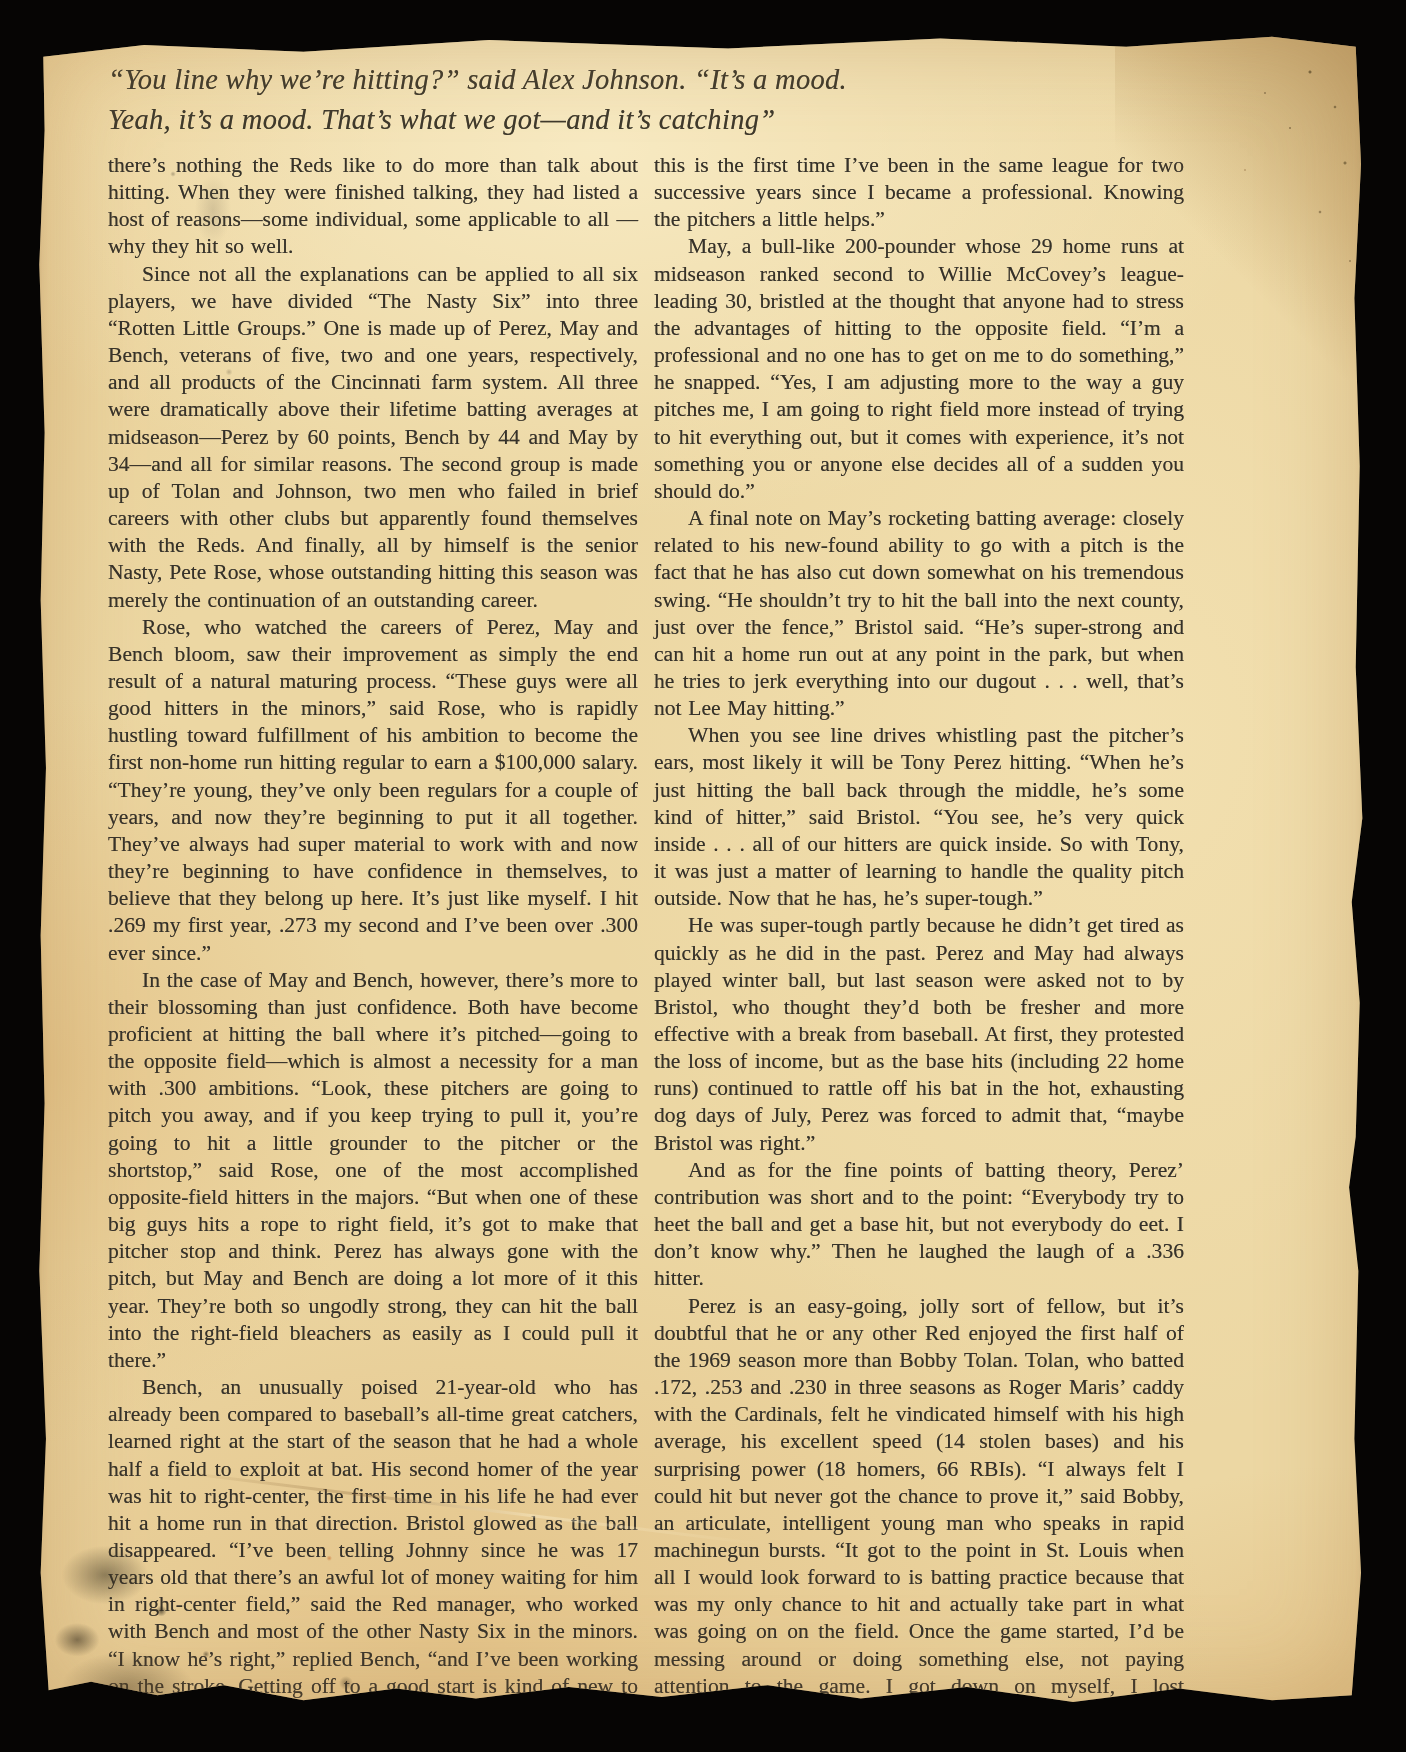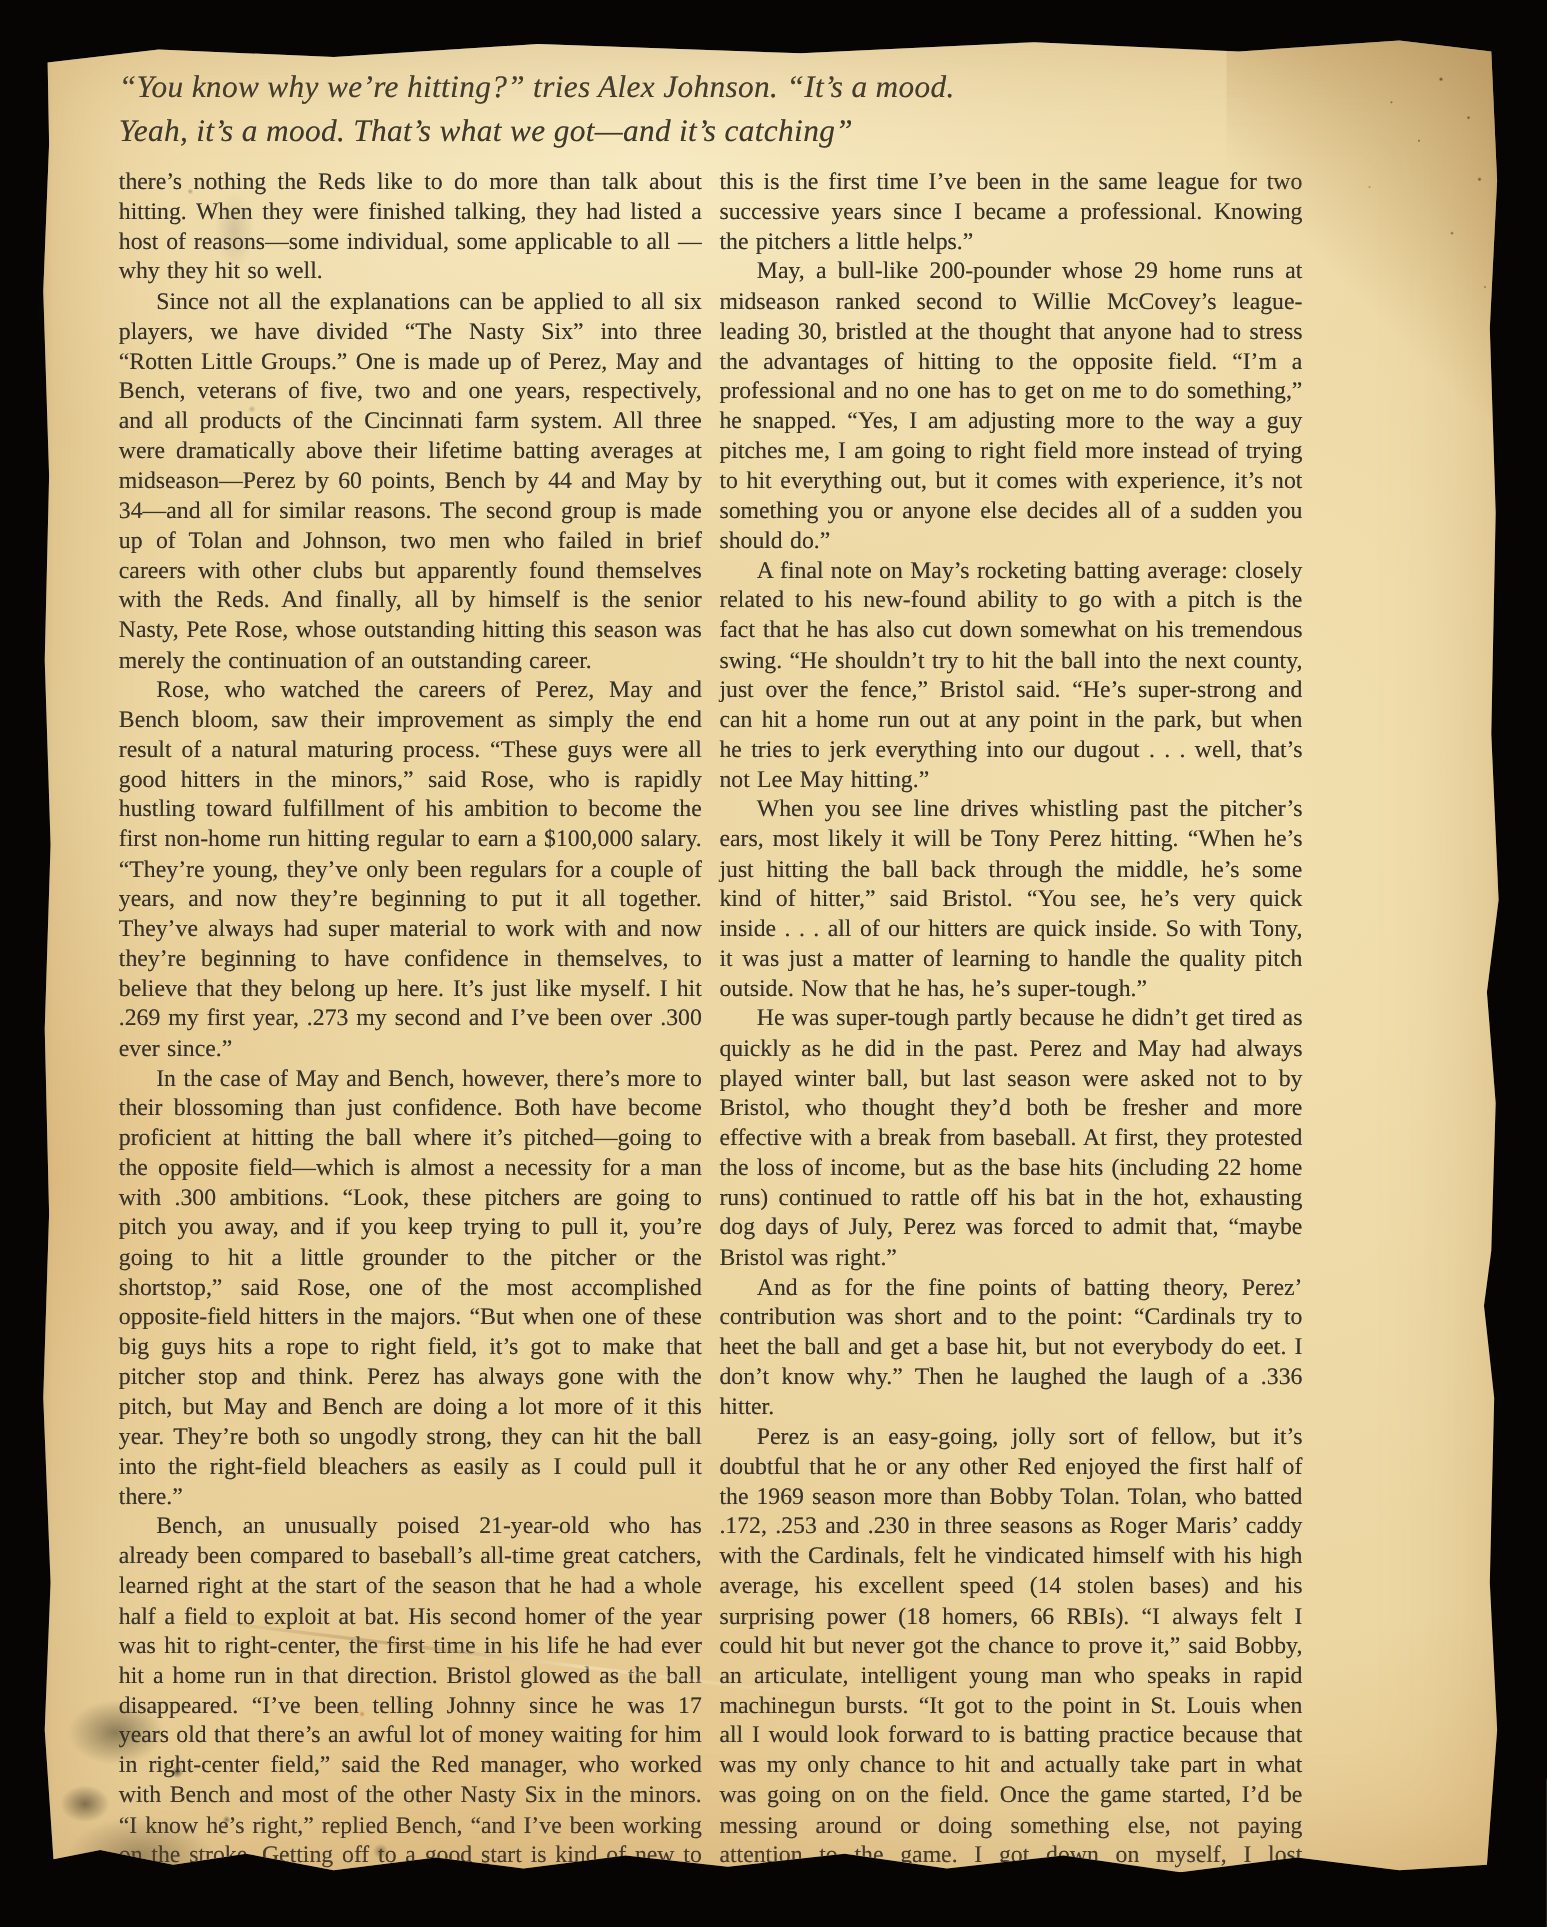--- a/index.html
+++ b/index.html
@@ -121,38 +121,38 @@
 <body>
 
 <div class="paper">
 
   <div class="stain-tr"></div>
   <div class="marks-tl"></div>
   <div class="smudge-bl"></div>
   <div class="crease"></div>
 
   <div class="quote">
-    <div>“You know why we’re hitting?” tries Alex Johnson. “It’s a mood.</div>
+    <div>“You line why we’re hitting?” said Alex Johnson. “It’s a mood.</div>
     <div>Yeah, it’s a mood. That’s what we got—and it’s catching”</div>
   </div>
 
   <div class="cols">
     <div class="col">
       <p class="para">there’s nothing the Reds like to do more than talk about hitting. When they were finished talking, they had listed a host of reasons—some individual, some applicable to all —why they hit so well.</p>
       <p class="para indent">Since not all the explanations can be applied to all six players, we have divided “The Nasty Six” into three “Rotten Little Groups.” One is made up of Perez, May and Bench, veterans of five, two and one years, respectively, and all products of the Cincinnati farm system. All three were dramatically above their lifetime batting averages at midseason—Perez by 60 points, Bench by 44 and May by 34—and all for similar reasons. The second group is made up of Tolan and Johnson, two men who failed in brief careers with other clubs but apparently found themselves with the Reds. And finally, all by himself is the senior Nasty, Pete Rose, whose outstanding hitting this season was merely the continuation of an outstanding career.</p>
       <p class="para indent">Rose, who watched the careers of Perez, May and Bench bloom, saw their improvement as simply the end result of a natural maturing process. “These guys were all good hitters in the minors,” said Rose, who is rapidly hustling toward fulfillment of his ambition to become the first non-home run hitting regular to earn a $100,000 salary. “They’re young, they’ve only been regulars for a couple of years, and now they’re beginning to put it all together. They’ve always had super material to work with and now they’re beginning to have confidence in themselves, to believe that they belong up here. It’s just like myself. I hit .269 my first year, .273 my second and I’ve been over .300 ever since.”</p>
       <p class="para indent">In the case of May and Bench, however, there’s more to their blossoming than just confidence. Both have become proficient at hitting the ball where it’s pitched—going to the opposite field—which is almost a necessity for a man with .300 ambitions. “Look, these pitchers are going to pitch you away, and if you keep trying to pull it, you’re going to hit a little grounder to the pitcher or the shortstop,” said Rose, one of the most accomplished opposite-field hitters in the majors. “But when one of these big guys hits a rope to right field, it’s got to make that pitcher stop and think. Perez has always gone with the pitch, but May and Bench are doing a lot more of it this year. They’re both so ungodly strong, they can hit the ball into the right-field bleachers as easily as I could pull it there.”</p>
       <p class="para indent">Bench, an unusually poised 21-year-old who has already been compared to baseball’s all-time great catchers, learned right at the start of the season that he had a whole half a field to exploit at bat. His second homer of the year was hit to right-center, the first time in his life he had ever hit a home run in that direction. Bristol glowed as the ball disappeared. “I’ve been telling Johnny since he was 17 years old that there’s an awful lot of money waiting for him in right-center field,” said the Red manager, who worked with Bench and most of the other Nasty Six in the minors. “I know he’s right,” replied Bench, “and I’ve been working on the stroke. Getting off to a good start is kind of new to me, you know. I had always hit badly early in the year. But, then again,</p>
     </div>
     <div class="col">
       <p class="para">this is the first time I’ve been in the same league for two successive years since I became a professional. Knowing the pitchers a little helps.”</p>
       <p class="para indent">May, a bull-like 200-pounder whose 29 home runs at midseason ranked second to Willie McCovey’s league-leading 30, bristled at the thought that anyone had to stress the advantages of hitting to the opposite field. “I’m a professional and no one has to get on me to do something,” he snapped. “Yes, I am adjusting more to the way a guy pitches me, I am going to right field more instead of trying to hit everything out, but it comes with experience, it’s not something you or anyone else decides all of a sudden you should do.”</p>
       <p class="para indent">A final note on May’s rocketing batting average: closely related to his new-found ability to go with a pitch is the fact that he has also cut down somewhat on his tremendous swing. “He shouldn’t try to hit the ball into the next county, just over the fence,” Bristol said. “He’s super-strong and can hit a home run out at any point in the park, but when he tries to jerk everything into our dugout . . . well, that’s not Lee May hitting.”</p>
       <p class="para indent">When you see line drives whistling past the pitcher’s ears, most likely it will be Tony Perez hitting. “When he’s just hitting the ball back through the middle, he’s some kind of hitter,” said Bristol. “You see, he’s very quick inside . . . all of our hitters are quick inside. So with Tony, it was just a matter of learning to handle the quality pitch outside. Now that he has, he’s super-tough.”</p>
       <p class="para indent">He was super-tough partly because he didn’t get tired as quickly as he did in the past. Perez and May had always played winter ball, but last season were asked not to by Bristol, who thought they’d both be fresher and more effective with a break from baseball. At first, they protested the loss of income, but as the base hits (including 22 home runs) continued to rattle off his bat in the hot, exhausting dog days of July, Perez was forced to admit that, “maybe Bristol was right.”</p>
-      <p class="para indent">And as for the fine points of batting theory, Perez’ contribution was short and to the point: “Cardinals try to heet the ball and get a base hit, but not everybody do eet. I don’t know why.” Then he laughed the laugh of a .336 hitter.</p>
+      <p class="para indent">And as for the fine points of batting theory, Perez’ contribution was short and to the point: “Everybody try to heet the ball and get a base hit, but not everybody do eet. I don’t know why.” Then he laughed the laugh of a .336 hitter.</p>
       <p class="para indent">Perez is an easy-going, jolly sort of fellow, but it’s doubtful that he or any other Red enjoyed the first half of the 1969 season more than Bobby Tolan. Tolan, who batted .172, .253 and .230 in three seasons as Roger Maris’ caddy with the Cardinals, felt he vindicated himself with his high average, his excellent speed (14 stolen bases) and his surprising power (18 homers, 66 RBIs). “I always felt I could hit but never got the chance to prove it,” said Bobby, an articulate, intelligent young man who speaks in rapid machinegun bursts. “It got to the point in St. Louis when all I would look forward to is batting practice because that was my only chance to hit and actually take part in what was going on on the field. Once the game started, I’d be messing around or doing something else, not paying attention to the game. I got down on myself, I lost confidence. I began to wonder whether the pitchers were too tough for me.”</p>
 
     </div>
   </div>
 
   <div class="page-number">26</div>
 </div>
 
 </body></html>

